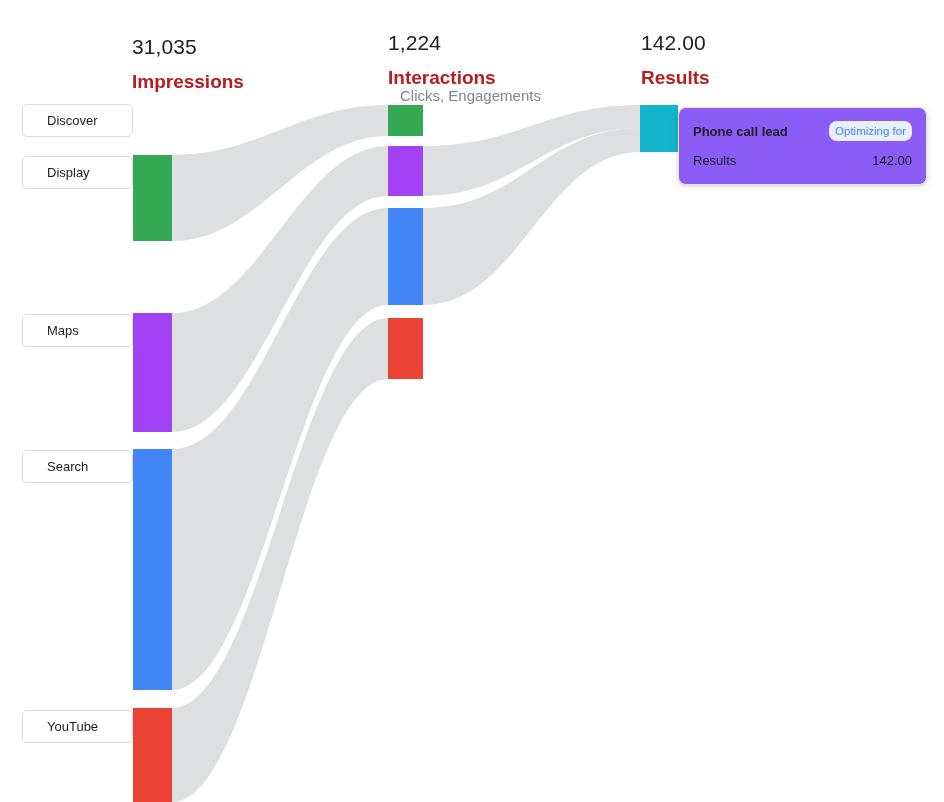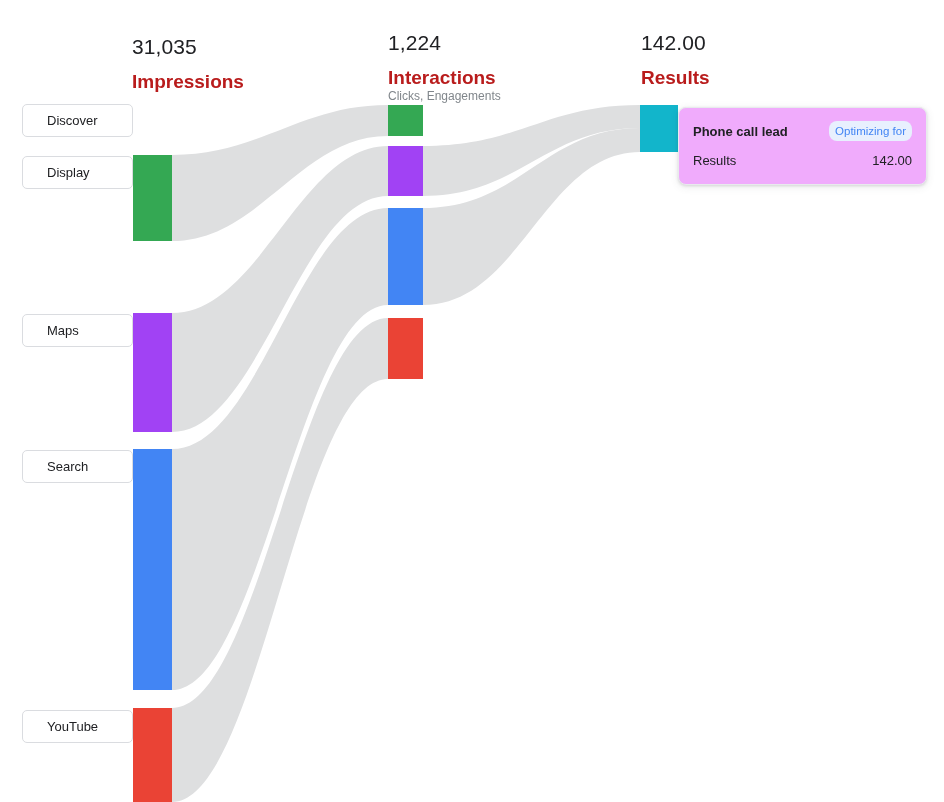--- a/index.html
+++ b/index.html
@@ -36,25 +36,26 @@
     line-height: 26px;
   }
   .col-name {
     font-size: 19px;
     font-weight: 700;
     color: #b91c1c;
     line-height: 19px;
     margin-top: 12px;
   }
   .col-sub {
-    font-size: 12px;
+    font-size: 15px;
     font-weight: 400;
     color: #80868b;
     line-height: 16px;
     margin-top: 1px;
+    margin-left: 12px;
   }
 
   
   .node-label {
     position: absolute;
     box-sizing: border-box;
     height: 33px;
     width: 111px;
     left: 22px;
     background: #ffffff;
@@ -69,21 +70,21 @@
     z-index: 4;
   }
 
   
   #tooltip-card {
     position: absolute;
     left: 678px;
     top: 107px;
     width: 249px;
     box-sizing: border-box;
-    background: #f0abfc;
+    background: #8b5cf6;
     border: 1px solid #e8eaed;
     border-radius: 8px;
     box-shadow: 0 1px 3px rgba(60,64,67,0.16), 0 2px 8px rgba(60,64,67,0.10);
     padding: 12px 14px 13px 14px;
     z-index: 10;
   }
   .tt-row {
     display: flex;
     align-items: center;
     justify-content: space-between;

